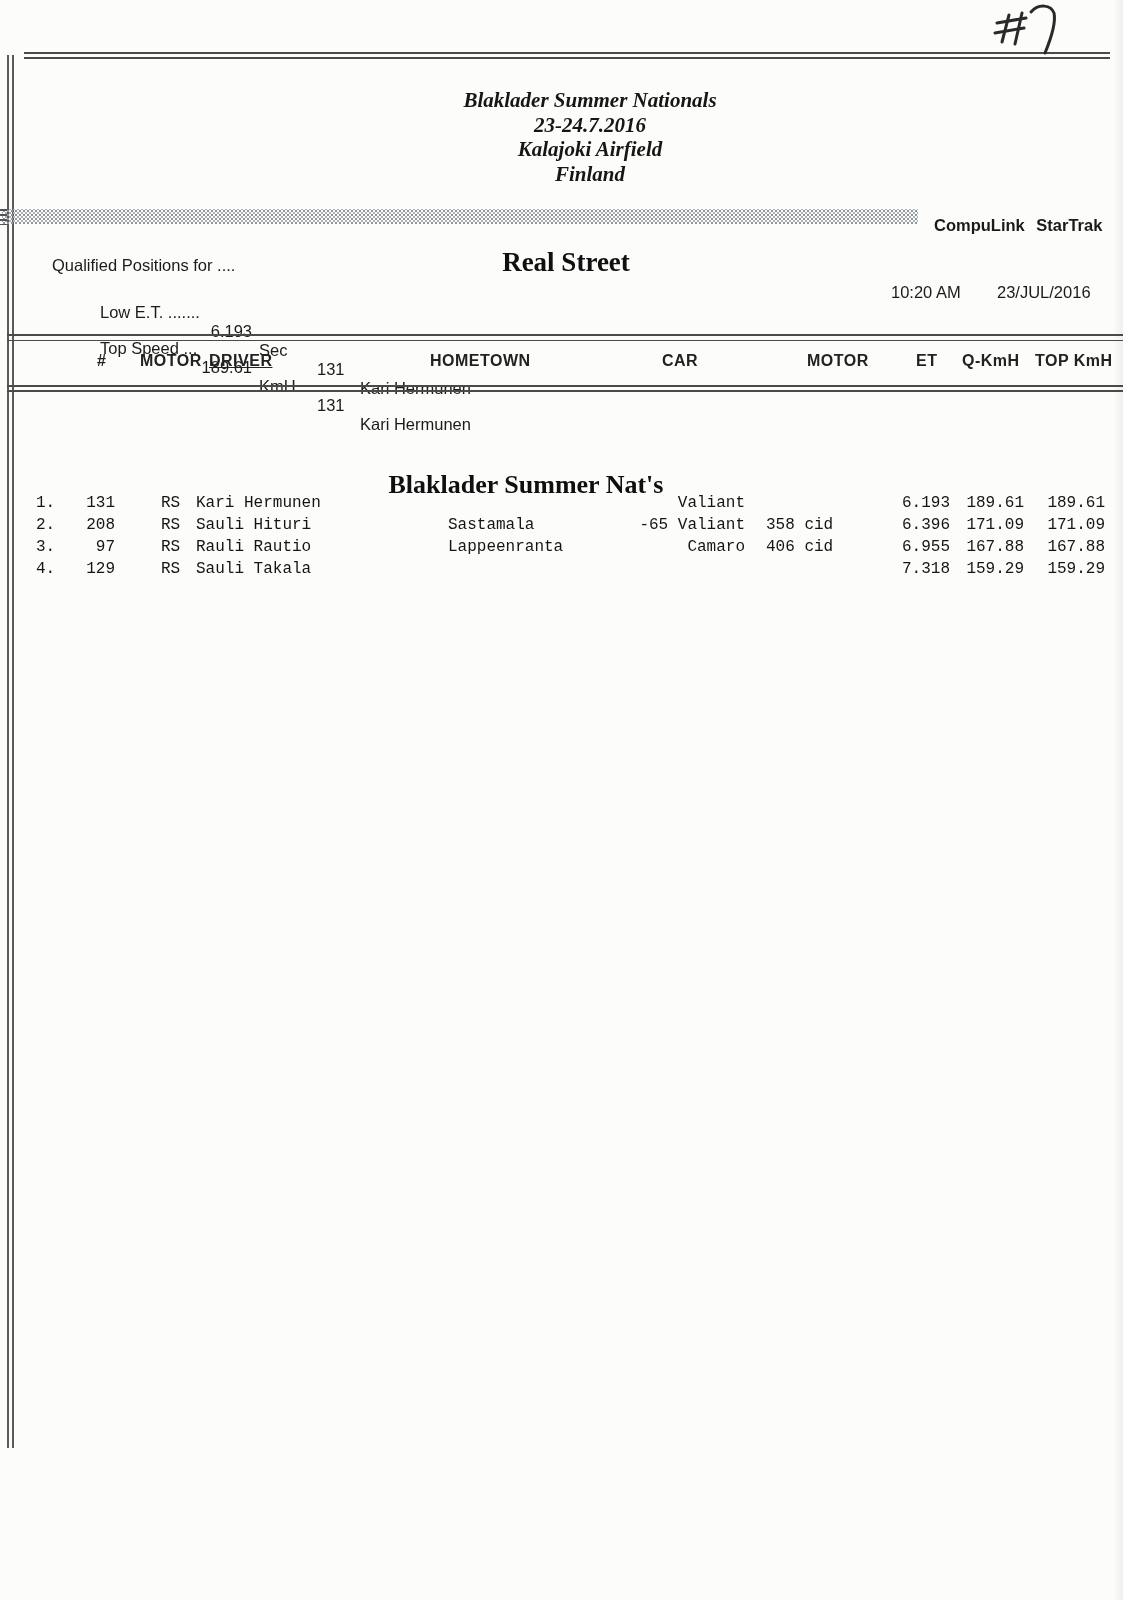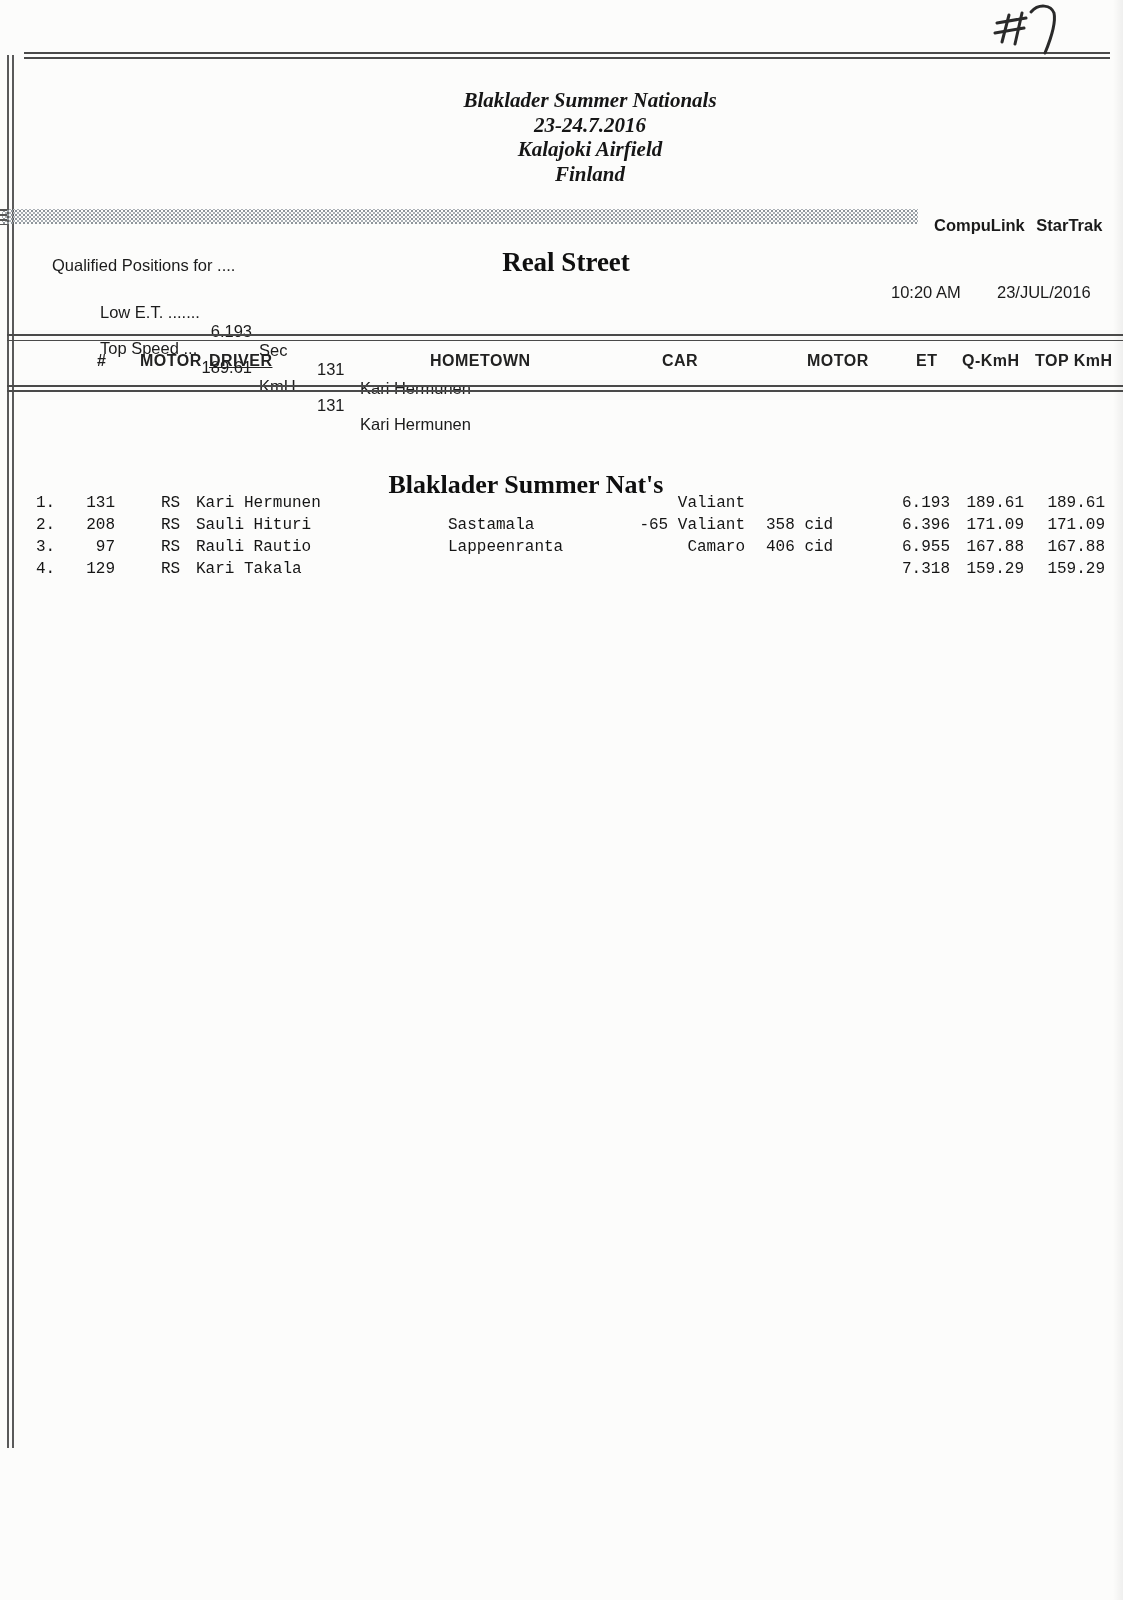--- a/index.html
+++ b/index.html
@@ -177,21 +177,21 @@
     <span class="c c-motor">406 cid</span>
     <span class="c c-et">6.955</span>
     <span class="c c-q">167.88</span>
     <span class="c c-top">167.88</span>
   </div>
 
   <div class="result-row">
     <span class="c c-pos">4.</span>
     <span class="c c-num">129</span>
     <span class="c c-class">RS</span>
-    <span class="c c-driver">Kari Takala</span>
+    <span class="c c-driver">Sauli Takala</span>
     <span class="c c-hometown"></span>
     <span class="c c-car"></span>
     <span class="c c-motor"></span>
     <span class="c c-et">7.318</span>
     <span class="c c-q">159.29</span>
     <span class="c c-top">159.29</span>
   </div>
 </div>
 
 </body></html>

